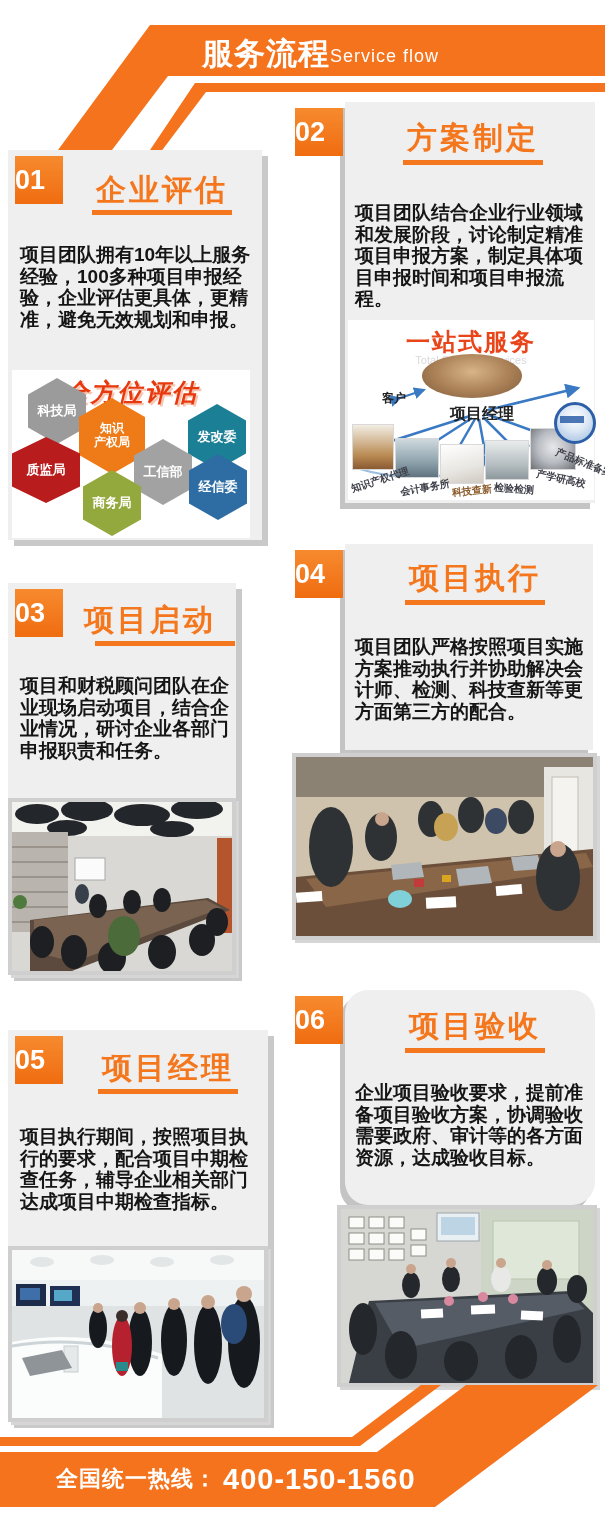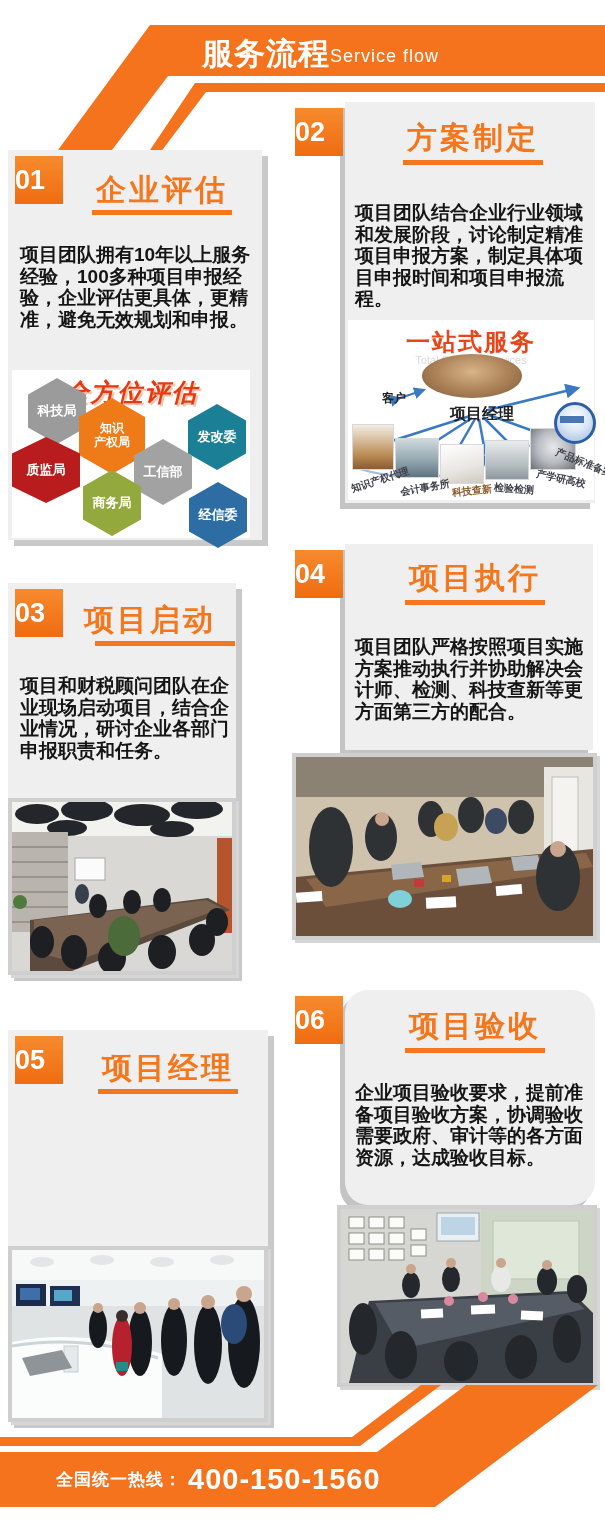--- a/index.html
+++ b/index.html
@@ -33,21 +33,21 @@
   
   .onestop{position:absolute;background:#fff;}
   .os-title{position:absolute;width:100%;text-align:center;top:6px;color:#e8451a;font-weight:bold;
             font-size:24px;letter-spacing:2px;}
   .os-sub{position:absolute;width:100%;text-align:center;top:34px;color:#d9d9d9;font-size:11px;}
   .os-label{position:absolute;color:#222;font-weight:bold;font-size:16px;white-space:nowrap;}
   .os-service{position:absolute;color:#40414b;font-weight:bold;font-size:10px;white-space:nowrap;}
   .thumb{position:absolute;border:1px solid #d8d8d8;}
   
   .hotline{position:absolute;display:flex;align-items:center;color:#fff;}
-  .hotline .lab{font-size:17px;font-weight:bold;letter-spacing:1px;}
+  .hotline .lab{font-size:22px;font-weight:bold;letter-spacing:1px;}
   .hotline .num{font-size:29px;font-weight:bold;margin-left:6px;letter-spacing:1px;}
 </style>
 </head>
 <body>
 
 <div class="page">
 
   <svg class="abs" style="left:0;top:0;" width="605" height="158" viewBox="0 0 605 158">
     <polygon points="150,25 605,25 605,76 168,76 112,150 58,150" fill="#f5731c"></polygon>
     <polygon points="195,83 605,83 605,92 206,92 160,153 148,153" fill="#f5731c"></polygon>
@@ -66,21 +66,21 @@
 
   <div class="hexpanel" style="left:12px;top:370px;width:238px;height:168px;">
     <div class="hexpanel-title" style="top:6px;">全方位评估</div>
     <div class="hex" style="left:16px;top:8px;width:58px;height:66px;background:#9b9b9b;">科技局</div>
     <div class="hex" style="left:67px;top:28px;width:66px;height:76px;background:#ee7b17;font-size:12px;">知识
 产权局</div>
     <div class="hex" style="left:176px;top:34px;width:58px;height:66px;background:#1b7f96;">发改委</div>
     <div class="hex" style="left:0;top:67px;width:68px;height:66px;background:#b91c1c;">质监局</div>
     <div class="hex" style="left:122px;top:69px;width:58px;height:66px;background:#a2a2a2;">工信部</div>
     <div class="hex" style="left:71px;top:100px;width:58px;height:66px;background:#93a93d;">商务局</div>
-    <div class="hex" style="left:177px;top:112px;width:58px;height:66px;background:#2e6da4;">经信委</div>
+    <div class="hex" style="left:177px;top:84px;width:58px;height:66px;background:#2e6da4;">经信委</div>
   </div>
 
   <section class="card right" style="left:345px;top:102px;width:250px;height:401px;">
     <h2 class="step-title" style="left:28px;top:16px;margin:0;">方案制定</h2>
     <div class="t-underline" style="left:58px;top:58px;width:140px;"></div>
     <p class="body-text" style="left:10px;top:100px;width:234px;">项目团队结合企业行业领域和发展阶段，讨论制定精准项目申报方案，制定具体项目申报时间和项目申报流程。</p>
   </section>
   <div class="numbox" style="left:295px;top:108px;">
     <span>02</span>
   </div>
@@ -223,20 +223,21 @@
       <ellipse cx="104" cy="142" rx="12" ry="9" fill="#7fd0d8"></ellipse>
     </svg>
   </div>
 
   <section class="card left" style="left:8px;top:1030px;width:260px;height:392px;">
     <div class="numbox" style="left:7px;top:6px;">
       <span>05</span>
     </div>
     <h2 class="step-title" style="left:60px;top:18px;margin:0;">项目经理</h2>
     <div class="t-underline" style="left:90px;top:59px;width:140px;"></div>
+    <p class="body-text" style="left:12px;top:96px;width:240px;">项目执行期间，按照项目执行的要求，配合项目中期检查任务，辅导企业相关部门达成项目中期检查指标。</p>
   </section>
 
   <div class="photo" style="left:8px;top:1246px;width:252px;height:168px;">
     <svg width="252" height="168" viewBox="0 0 252 168">
       <rect width="252" height="168" fill="#eef1f2"></rect>
       <rect width="252" height="30" fill="#f7f8f8"></rect>
       <g fill="#e3e6e6">
           <ellipse cx="30" cy="12" rx="12" ry="5"></ellipse>
           <ellipse cx="90" cy="10" rx="12" ry="5"></ellipse>
         <ellipse cx="150" cy="12" rx="12" ry="5"></ellipse>

